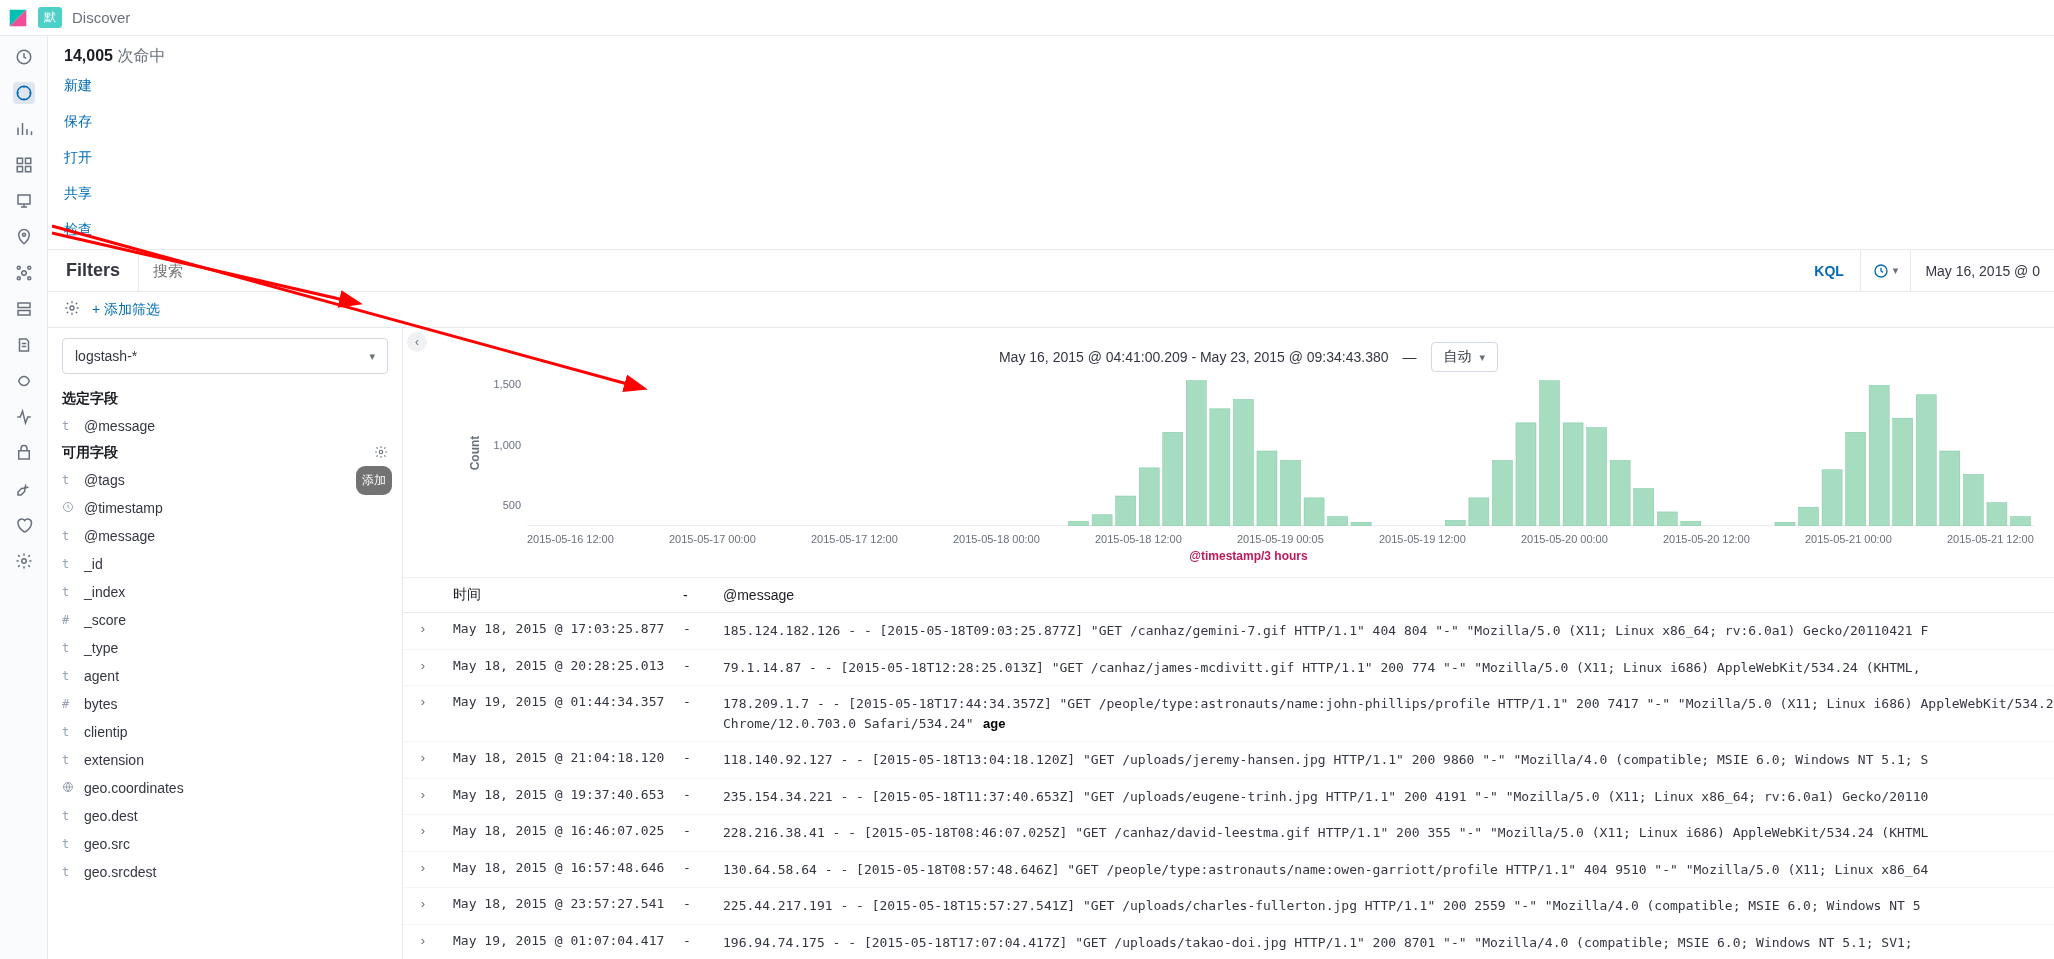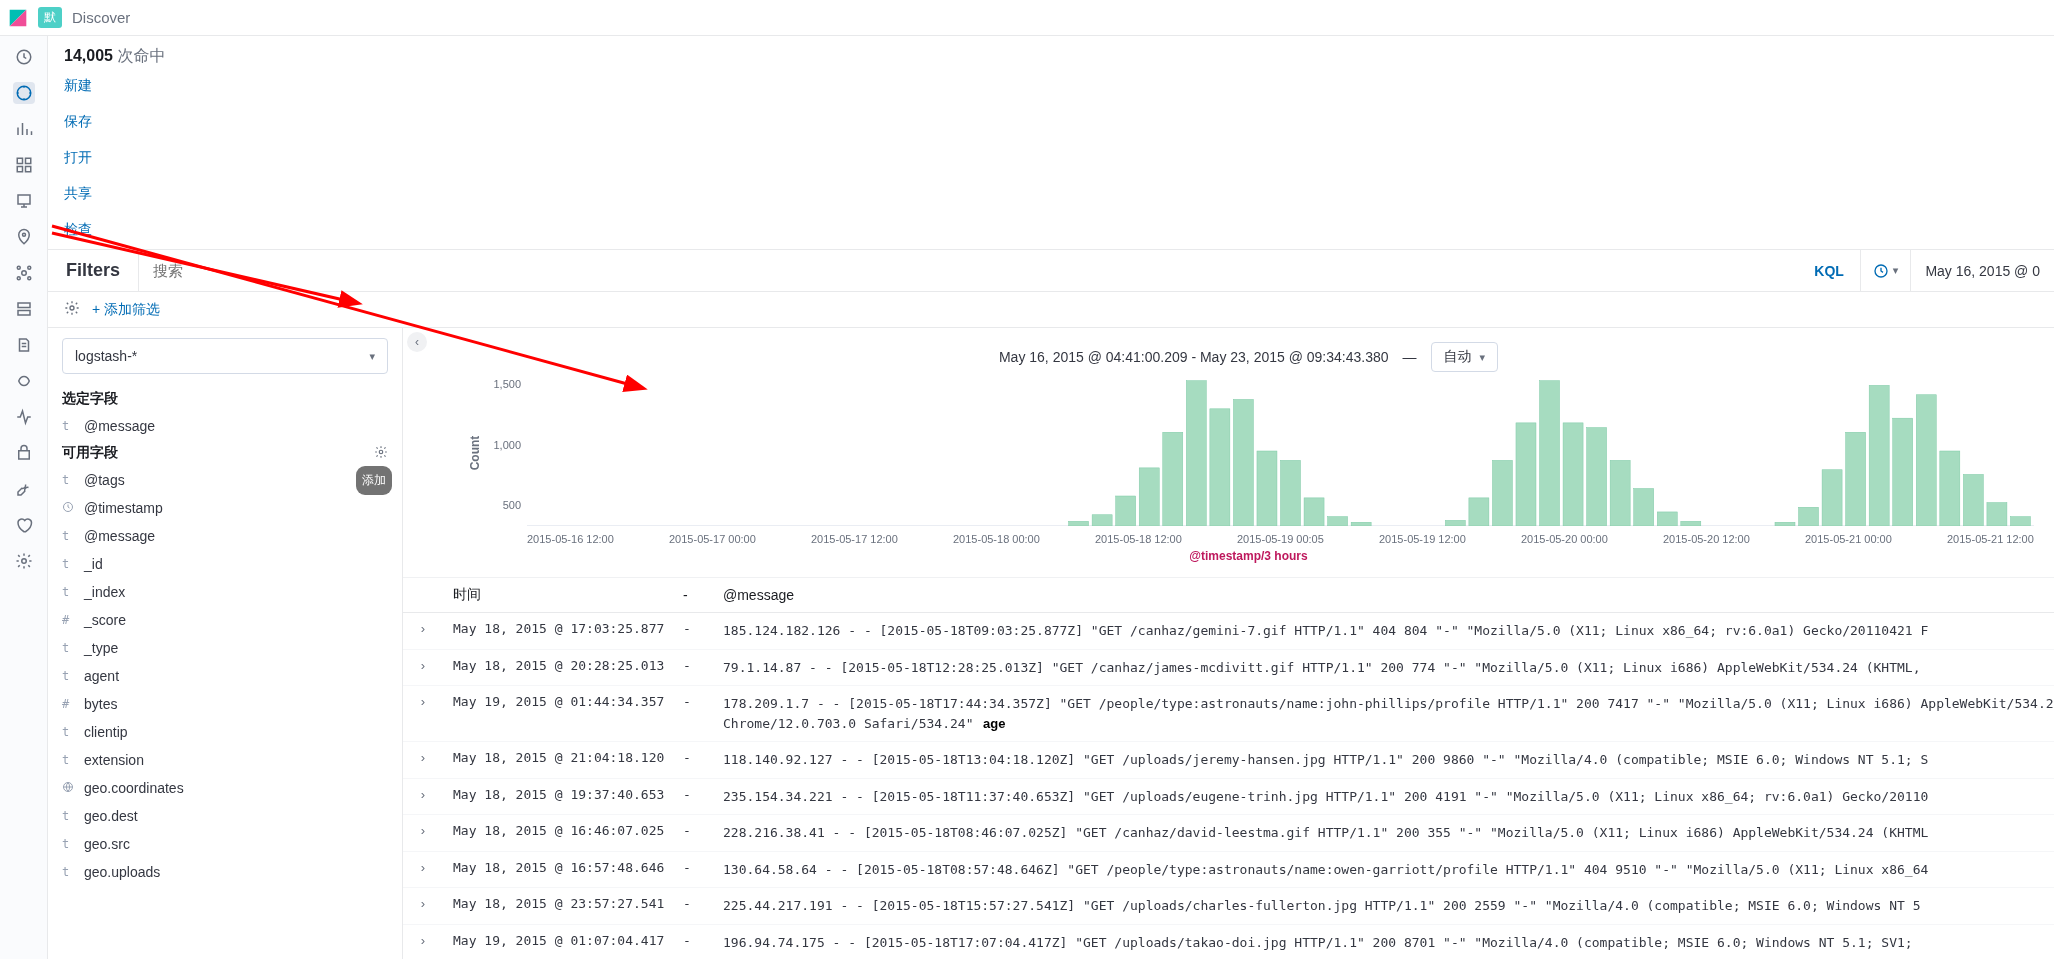--- a/index.html
+++ b/index.html
@@ -288,21 +288,21 @@
             <div class="field-row">
               <span class="ft">t</span>
               <span>geo.dest</span>
             </div>
             <div class="field-row">
               <span class="ft">t</span>
               <span>geo.src</span>
             </div>
             <div class="field-row">
               <span class="ft">t</span>
-              <span>geo.uploads</span>
+              <span>geo.srcdest</span>
             </div>
           </div>
       </div>
 
       <div class="results">
         <div class="collapsebtn">‹</div>
 
         <div class="chartarea">
           <div class="chartheader">
             <span>May 16, 2015 @ 04:41:00.209 - May 23, 2015 @ 09:34:43.380</span>

